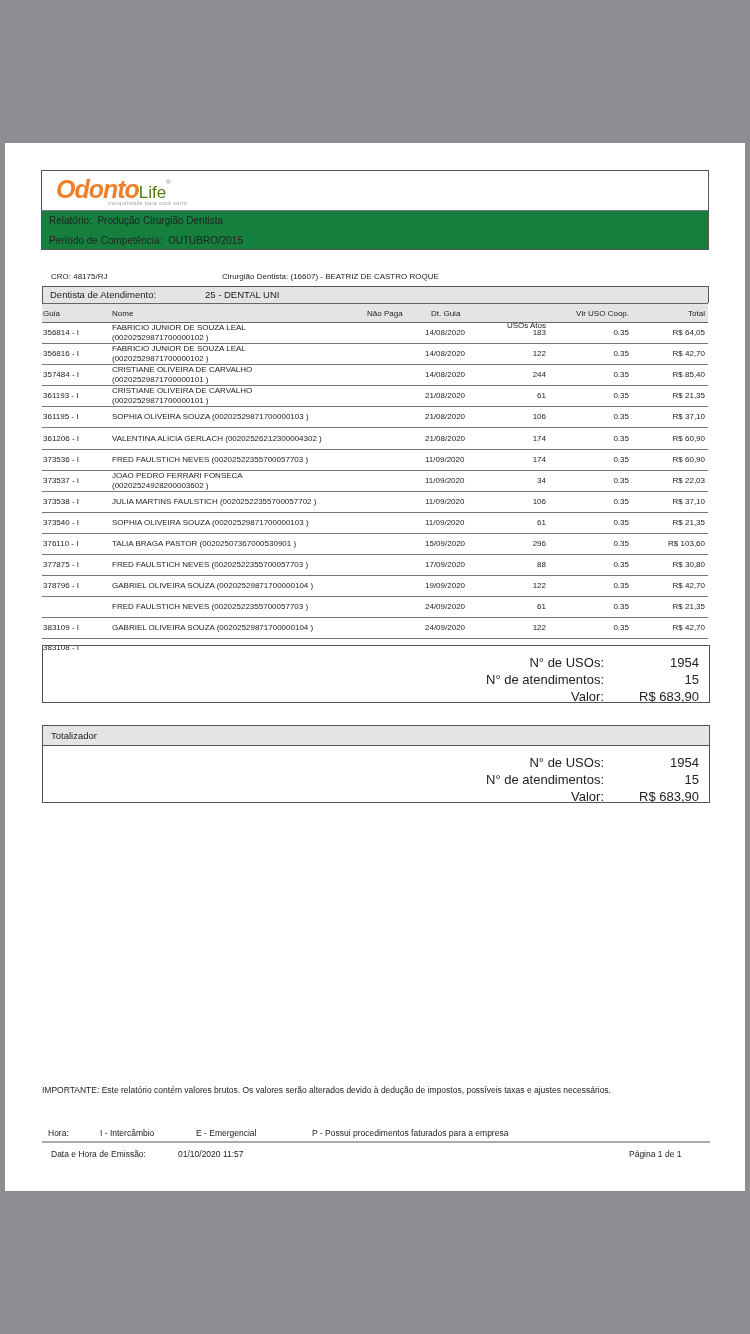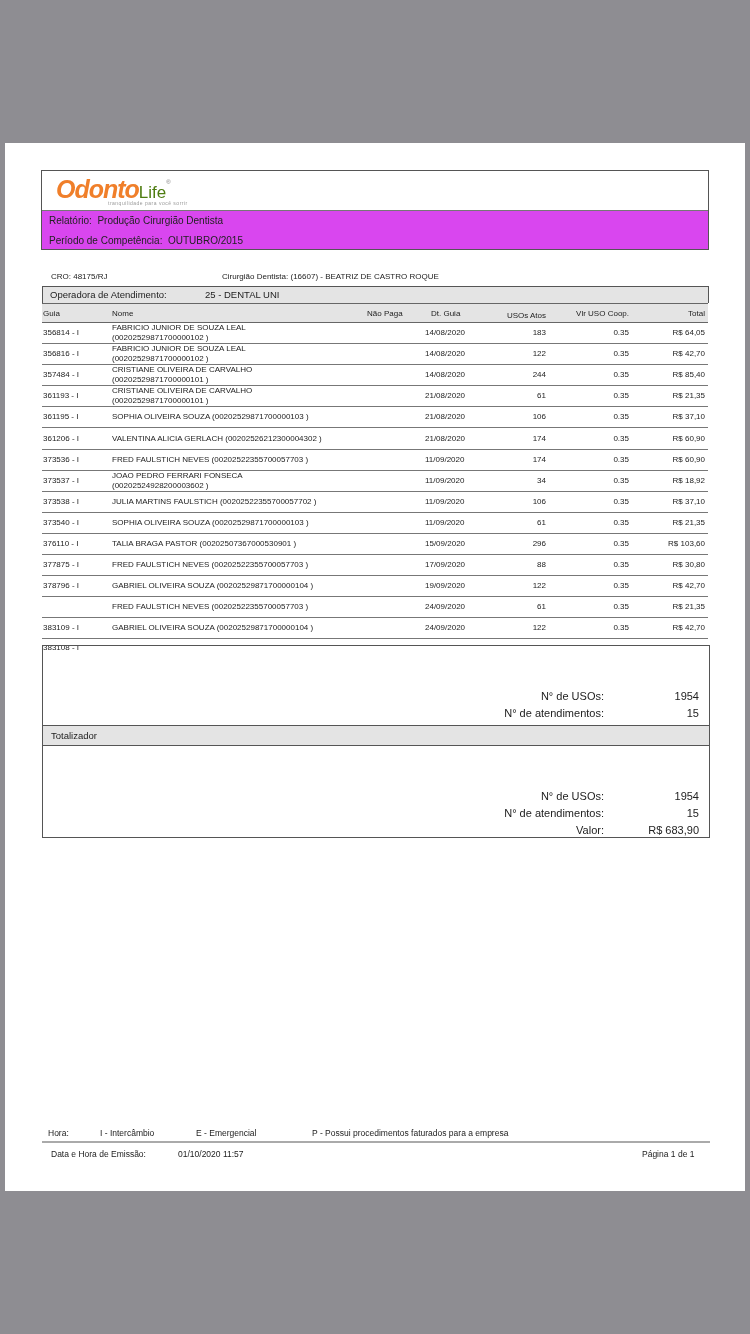--- a/index.html
+++ b/index.html
@@ -14,21 +14,21 @@
   .header-box {
     position:absolute; left:36px; top:27px; width:666px; height:78px;
     border:1px solid #555; background:#fff;
   }
   .logo-row { position:absolute; left:0; top:0; width:666px; height:39px; background:#fff; border-bottom:1px solid #777; }
   .logo { position:absolute; left:14px; top:4px; white-space:nowrap; }
   .logo .odonto { font-family:"Liberation Sans", sans-serif; font-weight:bold; font-size:25px; color:#f07f2a; letter-spacing:-1px; font-style:italic; }
   .logo .life { font-family:Liberation Sans, sans-serif; font-size:17px; color:#4d7c0f; letter-spacing:0px; }
   .logo .reg { font-size:6px; color:#777; vertical-align:top; position:relative; top:4px; }
   .logo .tag { position:absolute; left:52px; top:25px; font-size:5px; color:#999; letter-spacing:0.5px; }
-  .hdr-grey { position:absolute; left:0; top:40px; width:666px; height:38px; background:#d946ef; }
+  .hdr-grey { position:absolute; left:0; top:40px; width:666px; height:38px; background:#15803d; }
   .hdr-line { position:absolute; left:7px; font-size:10px; color:#222; }
 
   .small { font-size:8px; }
   .opbar {
     position:absolute; left:37px; top:143px; width:665px; height:16px; background:#e4e4e4;
     border:1px solid #555; border-bottom:none;
   }
   .colhdr {
     position:absolute; left:37px; top:160px; width:666px; height:18px; background:#e4e4e4;
     border-top:1px solid #666; border-bottom:1px solid #666; font-size:8px;
@@ -39,21 +39,21 @@
   .c-guia { left:1px; }
   .c-nome { left:70px; }
   .c-nao { left:325px; }
   .c-dt { left:383px; }
   .c-usos { right:162px; text-align:right; }
   .c-vlr { right:79px; text-align:center; }
   .c-tot { right:3px; text-align:right; }
 
   .tot-box { position:absolute; left:37px; width:666px; border:1px solid #555; }
   .tot-title { height:19px; background:#e4e4e4; border-bottom:1px solid #555; font-size:9.5px; line-height:19px; padding-left:8px; }
-  .tot-body { position:relative; height:56px; font-size:11px;margin-top:35px; }
+  .tot-body { position:relative; height:56px; font-size:13px; }
   .tot-body span { position:absolute; white-space:nowrap; }
   .tl { right:105px; text-align:right; }
   .tv { right:10px; text-align:right; }
 
   .note { position:absolute; left:37px; top:941px; width:640px; font-size:8.5px; line-height:12px; color:#222; }
   .legend { position:absolute; top:985px; font-size:8.5px; white-space:nowrap; }
   .foot-line { position:absolute; left:37px; top:998px; width:668px; height:2px; background:#aaa; }
   .foot { position:absolute; top:1006px; font-size:8.5px; white-space:nowrap; }
 </style>
 </head>
@@ -77,30 +77,30 @@
         <span>Período de Competência:</span>&nbsp;
         <span>OUTUBRO/2015</span>
       </div>
     </div>
   </div>
 
   <div class="abs small" style="left:46px; top:129px;">CRO:  48175/RJ</div>
   <div class="abs small" style="left:217px; top:129px;">Cirurgião Dentista: (16607) - BEATRIZ DE CASTRO ROQUE</div>
 
   <div class="opbar">
-    <span class="abs" style="left:7px; top:2px; font-size:9.5px;">Operadora de Atendimento:</span>
+    <span class="abs" style="left:7px; top:2px; font-size:9.5px;">Dentista de Atendimento:</span>
     <span class="abs" style="left:162px; top:2px; font-size:9.5px;">25 - DENTAL UNI</span>
   </div>
 
   <div class="colhdr">
     <span class="c-guia" style="top:5px;">Guia</span>
     <span class="c-nome" style="top:5px;">Nome</span>
     <span class="c-nao" style="top:5px;">Não Paga</span>
     <span class="c-dt" style="top:5px; left:389px;">Dt. Guia</span>
-    <span class="c-usos" style="top:7px;padding-left:36px;">USOs Atos</span>
+    <span class="c-usos" style="top:17px;padding-left:36px;">USOs Atos</span>
     <span class="c-vlr" style="top:5px;">Vlr USO Coop.</span>
     <span class="c-tot" style="top:5px;">Total</span>
   </div>
 
   <div id="rows">
       <div class="row" style="top: 179px;">
         <span class="c-guia" style="top: 6px;">356814 - I</span>
         <span class="c-dt" style="top: 6px;">14/08/2020</span>
         <span class="c-nao" style="top: 6px;"></span>
         <span class="c-usos" style="top: 6px;">183</span>
@@ -165,21 +165,21 @@
         <span class="c-vlr" style="top: 6px;">0.35</span>
         <span class="c-tot" style="top: 6px;">R$ 60,90</span>
         <span class="c-nome nm" style="top: 6px;">FRED FAULSTICH NEVES (00202522355700057703 )</span>
       </div>
       <div class="row" style="top: 326.7px;">
         <span class="c-guia" style="top: 6px;">373537 - I</span>
         <span class="c-dt" style="top: 6px;">11/09/2020</span>
         <span class="c-nao" style="top: 6px;"></span>
         <span class="c-usos" style="top: 6px;">34</span>
         <span class="c-vlr" style="top: 6px;">0.35</span>
-        <span class="c-tot" style="top: 6px;">R$ 18,92</span>
+        <span class="c-tot" style="top: 6px;">R$ 22,03</span>
         <span class="c-nome nm" style="top: 1px;">JOAO PEDRO FERRARI FONSECA</span>
         <span class="c-nome nm" style="top: 11px;">(00202524928200003602 )</span>
       </div>
       <div class="row" style="top: 347.8px;">
         <span class="c-guia" style="top: 6px;">373538 - I</span>
         <span class="c-dt" style="top: 6px;">11/09/2020</span>
         <span class="c-nao" style="top: 6px;"></span>
         <span class="c-usos" style="top: 6px;">106</span>
         <span class="c-vlr" style="top: 6px;">0.35</span>
         <span class="c-tot" style="top: 6px;">R$ 37,10</span>
@@ -257,23 +257,24 @@
     <div class="tot-body">
       <span class="tl" style="top:9px;">N° de USOs:</span>
       <span class="tv" style="top:9px;">1954</span>
       <span class="tl" style="top:26px;">N° de atendimentos:</span>
       <span class="tv" style="top:26px;">15</span>
       <span class="tl" style="top:43px;">Valor:</span>
       <span class="tv" style="top:43px;">R$ 683,90</span>
     </div>
   </div>
 
+  <div class="note">IMPORTANTE: Este relatório contém valores brutos. Os valores serão alterados devido à dedução de impostos, possíveis taxas e ajustes necessários.</div>
 
   <span class="legend" style="left:43px;">Hora:</span>
   <span class="legend" style="left:95px;">I - Intercâmbio</span>
   <span class="legend" style="left:191px;">E - Emergencial</span>
   <span class="legend" style="left:307px;">P - Possui procedimentos faturados para a empresa</span>
 
   <div class="foot-line"></div>
   <span class="foot" style="left:46px;">Data e Hora de Emissão:</span>
   <span class="foot" style="left:173px;">01/10/2020  11:57</span>
-  <span class="foot" style="left:637px;">Página 1 de 1</span>
+  <span class="foot" style="left:624px;">Página 1 de 1</span>
 </div>
 
 </body></html>

